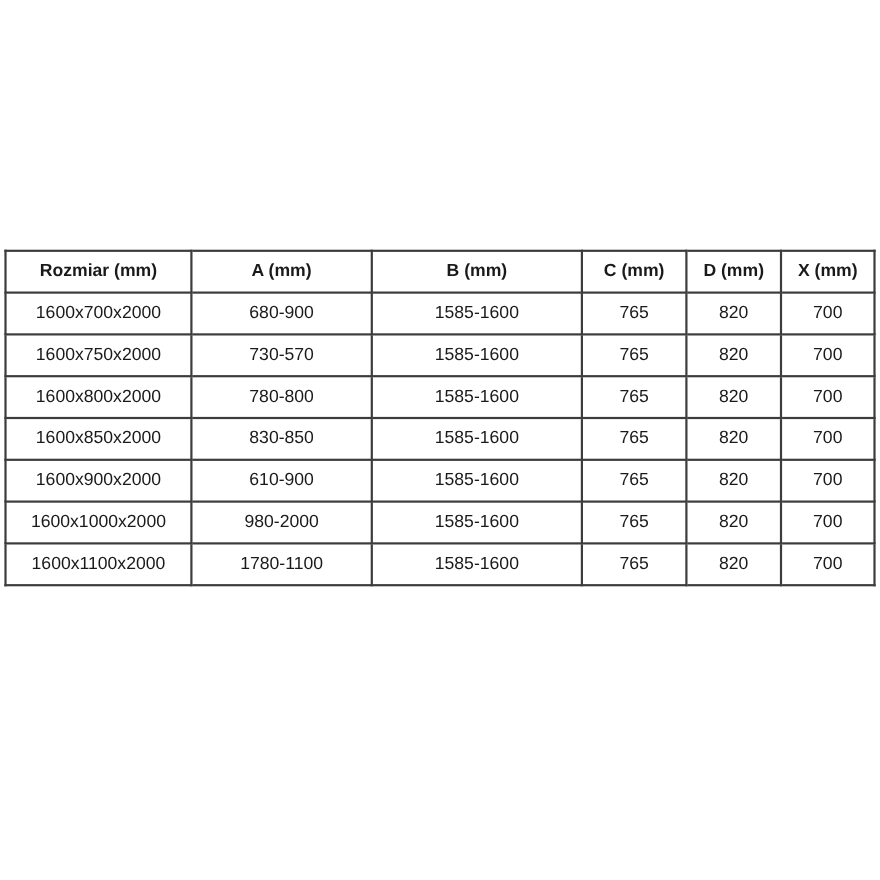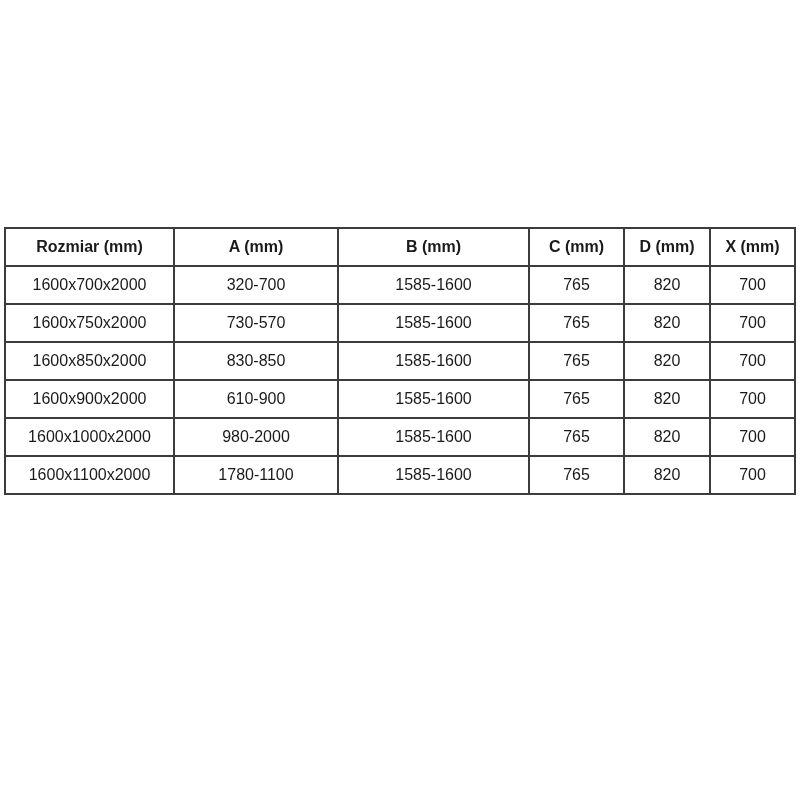--- a/index.html
+++ b/index.html
@@ -62,29 +62,37 @@
         <th>A (mm)</th>
         <th>B (mm)</th>
         <th>C (mm)</th>
         <th>D (mm)</th>
         <th>X (mm)</th>
       </tr>
     </thead>
     <tbody>
       <tr>
         <td>1600x700x2000</td>
-        <td>320-700</td>
+        <td>680-900</td>
         <td>1585-1600</td>
         <td>765</td>
         <td>820</td>
         <td>700</td>
       </tr>
       <tr>
         <td>1600x750x2000</td>
         <td>730-570</td>
+        <td>1585-1600</td>
+        <td>765</td>
+        <td>820</td>
+        <td>700</td>
+      </tr>
+      <tr>
+        <td>1600x800x2000</td>
+        <td>780-800</td>
         <td>1585-1600</td>
         <td>765</td>
         <td>820</td>
         <td>700</td>
       </tr>
       <tr>
         <td>1600x850x2000</td>
         <td>830-850</td>
         <td>1585-1600</td>
         <td>765</td>

